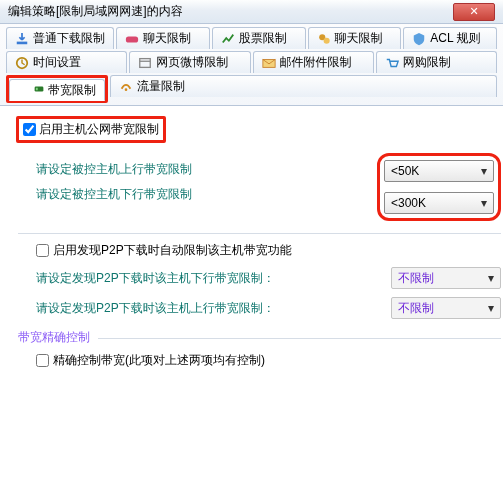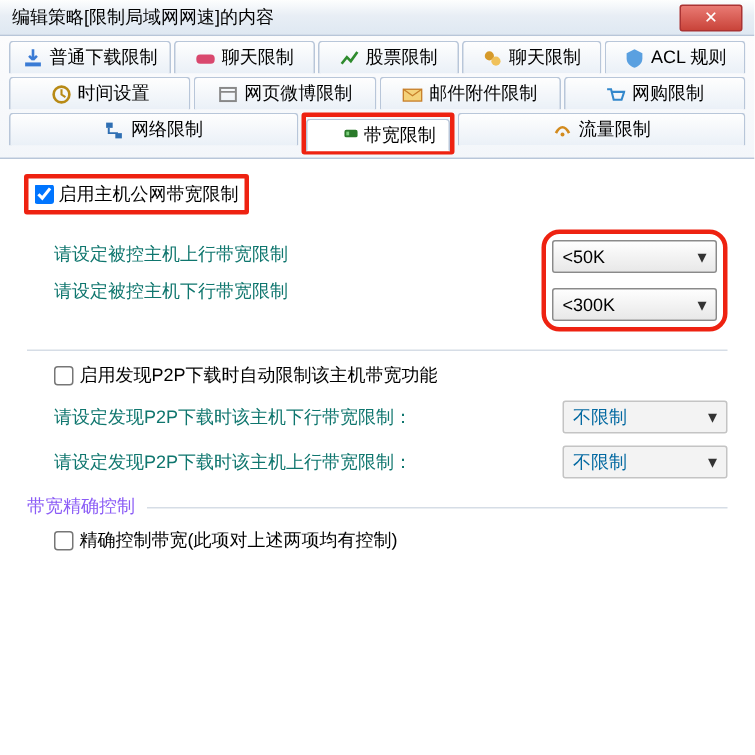--- a/index.html
+++ b/index.html
@@ -15,39 +15,39 @@
     background: linear-gradient(#e97a73, #c9443a); color: #fff; display: flex;
     align-items: center; justify-content: center; font-size: 11px; cursor: pointer;
   }
   .tabstrip { background: linear-gradient(#fcfcfd, #f3f6fa); padding: 3px 6px 0 6px; border-bottom: 1px solid #b8c6d9; }
   .tabrow { display: flex; gap: 2px; margin-bottom: 2px; }
   .tab {
     display: flex; align-items: center; gap: 4px;
     border: 1px solid #b8c6d9; border-bottom: none;
     border-radius: 3px 3px 0 0; padding: 2px 8px;
     background: linear-gradient(#fefefe, #eaf0f7); height: 22px;
-    cursor: pointer; white-space: nowrap; flex: 1; justify-content: center;
+    cursor: pointer; white-space: nowrap; flex: 1; 
   }
   .tab.active { background: #fff; position: relative; top: 1px; border-bottom: 1px solid #fff; }
   .tab.inhl { flex: none; padding-left: 24px; }
   .ticon { width: 14px; height: 14px; display: inline-block; }
-  .content { padding: 6px 18px 10px 18px; }
+  .content { padding: 6px 2px 10px 18px; }
   .chkrow { display: flex; align-items: center; gap: 4px; margin: 4px 0 10px -2px; }
   .chk { width: 13px; height: 13px; }
   .hlbox { border: 3px solid #e21; display: inline-flex; align-items: center; padding: 2px 4px; border-radius: 2px; }
   .fieldrow { display: flex; align-items: center; margin: 8px 0 8px 18px; }
   .fieldlabel { flex: 0 0 auto; color: #0f766e; }
   .selectwrap { margin-left: auto; }
   .sel {
     width: 110px; height: 22px; border: 1px solid #8a8a8a; padding: 2px 18px 2px 6px;
     background: linear-gradient(#fefefe, #e8e8e8); position: relative; display: flex; align-items: center;
     border-radius: 2px; cursor: pointer;
   }
   .sel:after { content: "▾"; position: absolute; right: 6px; top: 3px; color: #333; }
-  .sel.disabled { color: #0369a1; border-color: #c4c4c4; background: #f3f3f3; cursor: default; }
+  .sel.disabled { color: #6d28d9; border-color: #c4c4c4; background: #f3f3f3; cursor: default; }
   .hlsel { border: 3px solid #e21; padding: 4px; border-radius: 12px; }
   .section-hr { border: none; border-top: 1px solid #d6dde6; margin: 12px 0 8px 0; }
   .grouplabel { color: #8b5cf6; margin: 10px 0 6px 0; position: relative; }
   .grouplabel::after { content: ""; position: absolute; top: 50%; left: 80px; right: 0; border-top: 1px solid #d6dde6; }
   .chkrow2 { display: flex; align-items: center; gap: 4px; margin: 6px 0 6px 18px; }
   .colon-gap { margin-right: 4px; }
 </style>
 </head>
 <body>
 
@@ -121,28 +121,20 @@
       </div>
       <div class="tab">
         <span class="ticon"><svg viewBox="0 0 16 16">
               <path d="M2 4h3l2 8h6l2-6H5" fill="none" stroke="#3388cc" stroke-width="1.6"></path>
             </svg></span>
         <span>网购限制</span>
       </div>
     </div>
 
     <div class="tabrow">
-      <div class="tab">
-        <span class="ticon"><svg viewBox="0 0 16 16">
-              <rect x="2" y="2" width="5" height="4" fill="#2f6fb3"></rect>
-              <rect x="9" y="10" width="5" height="4" fill="#2f6fb3"></rect>
-              <path d="M4 6v4h7" stroke="#2f6fb3" stroke-width="1.5" fill="none"></path>
-            </svg></span>
-        <span>网络限制</span>
-      </div>
       <span class="hl" style="border:3px solid #e21; border-radius:2px; display:inline-flex; padding:0;">
         <div class="tab active inhl" style="width:96px;">
           <span class="ticon"><svg viewBox="0 0 16 16">
                 <rect x="1" y="4" width="14" height="8" rx="2" fill="#2a7a2a"></rect>
                 <rect x="3" y="6" width="3" height="4" fill="#7dd07d"></rect>
               </svg></span>
           <span>带宽限制</span>
         </div>
       </span>
       <div class="tab">

